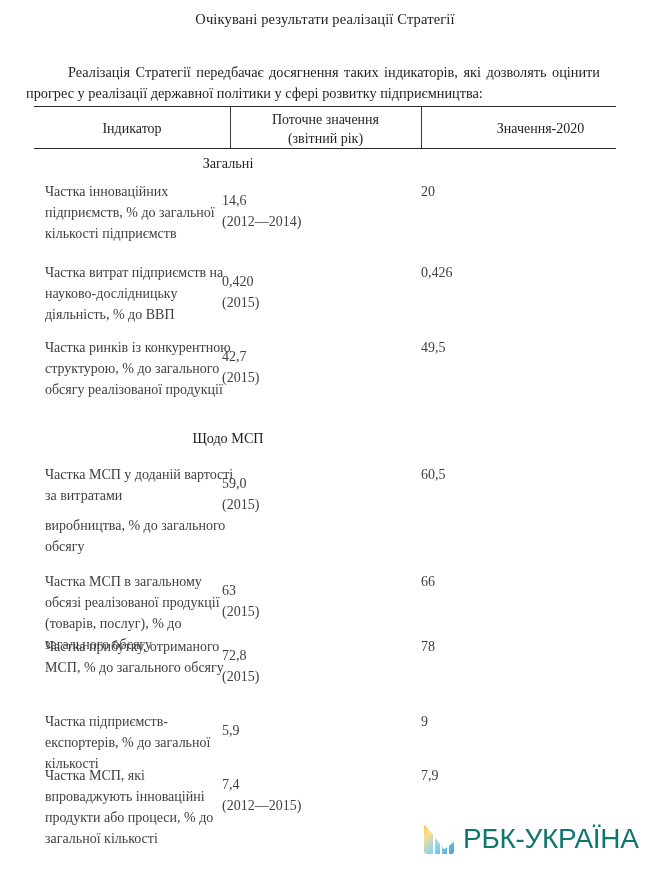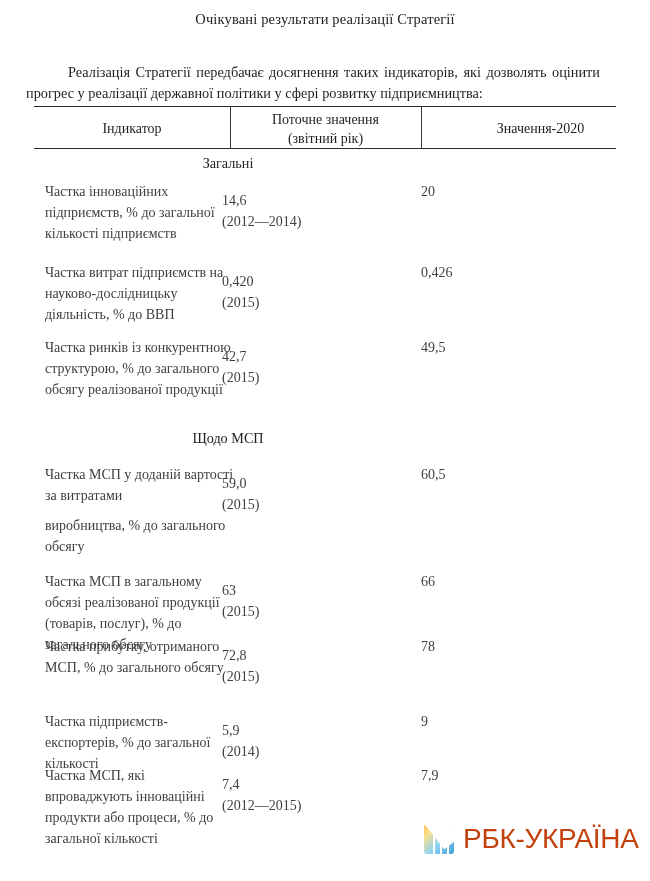--- a/index.html
+++ b/index.html
@@ -184,21 +184,21 @@
     height: 36px;
     background: #ffffff;
     transform: rotate(-38deg);
     transform-origin: 0 0;
     margin-top: -1px;
   }
   .wm-text {
     font-family: "Liberation Sans", "DejaVu Sans", sans-serif;
     font-size: 28px;
     letter-spacing: -0.3px;
-    color: #c2410c;
+    color: #0f766e;
     white-space: nowrap;
     line-height: 1;
   }
 </style>
 </head>
 <body>
 
 <div class="page">
 
   <div class="doc-title">Очікувані результати реалізації Стратегії</div>
@@ -283,21 +283,20 @@
         <span>72,8</span>
         <span class="year">(2015)</span>
       </div>
       <div class="cell tgt">78</div>
     </div>
 
     <div class="row" style="top:605px;">
       <div class="cell ind">Частка підприємств-експортерів, % до загальної кількості</div>
       <div class="cell cur">
         <span>5,9</span>
-        <span class="year">(2014)</span>
       </div>
       <div class="cell tgt">9</div>
     </div>
 
     <div class="row" style="top:659px;">
       <div class="cell ind">Частка МСП, які впроваджують інноваційні продукти або процеси, % до загальної кількості</div>
       <div class="cell cur">
         <span>7,4</span>
         <span class="year">(2012—2015)</span>
       </div>

